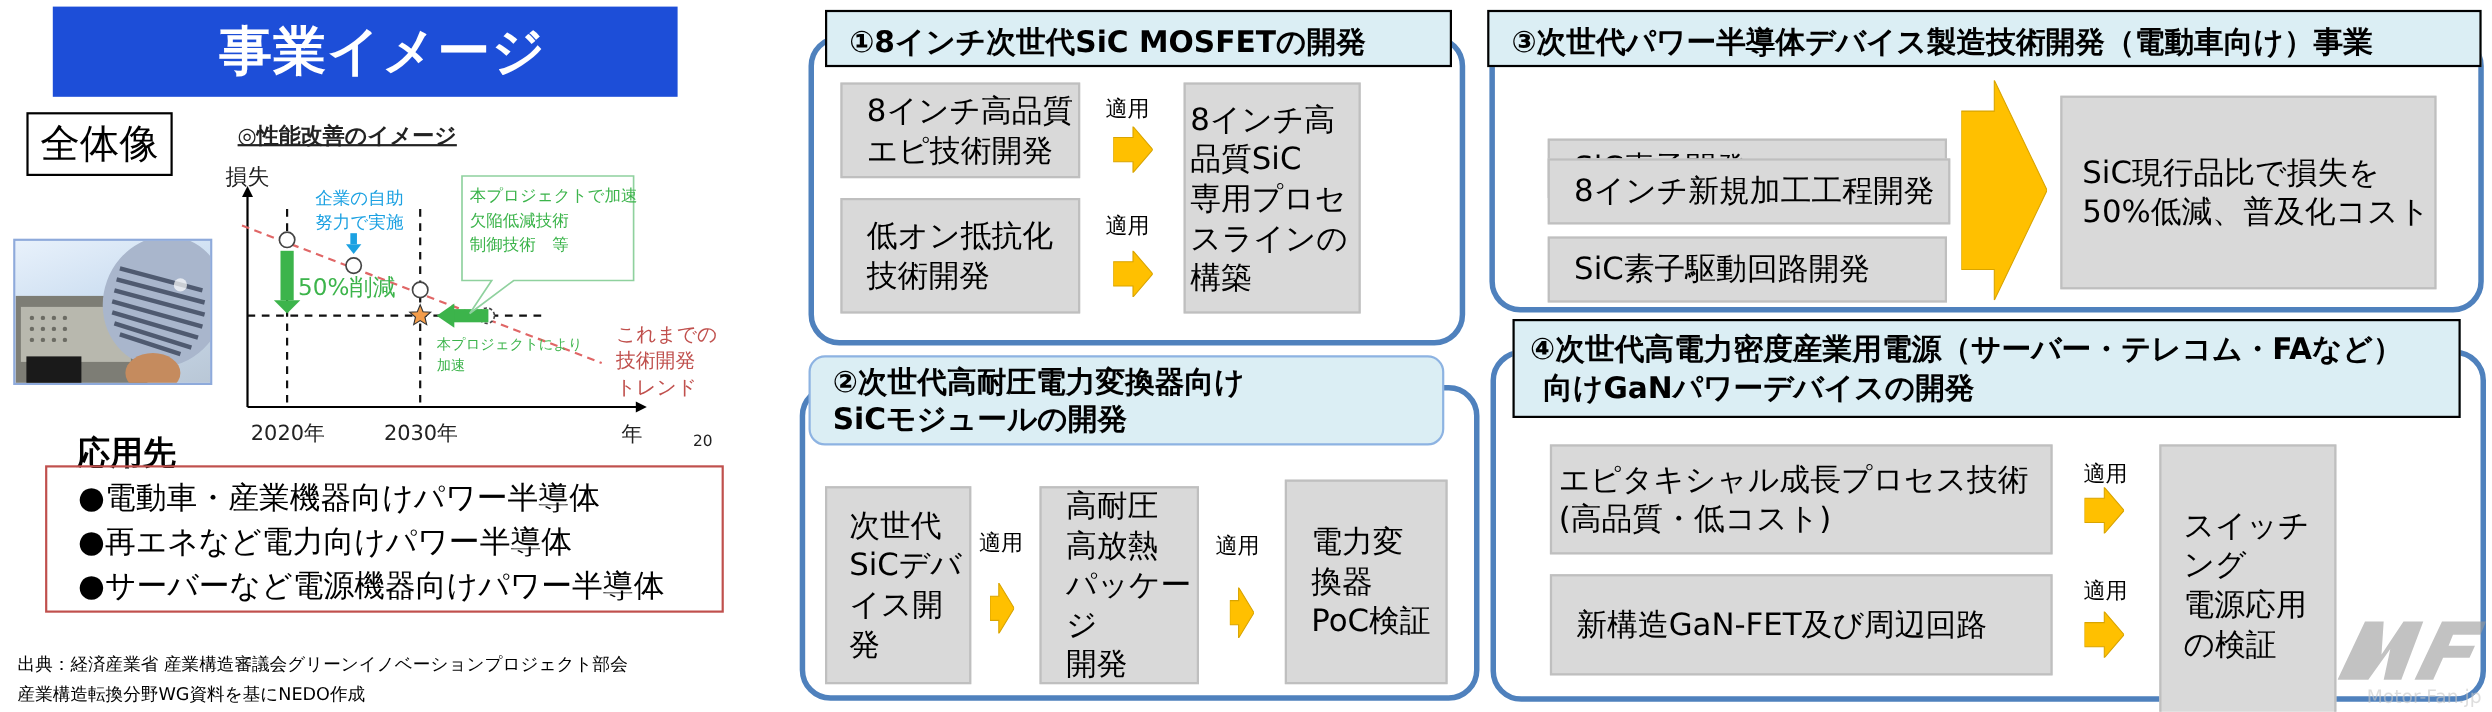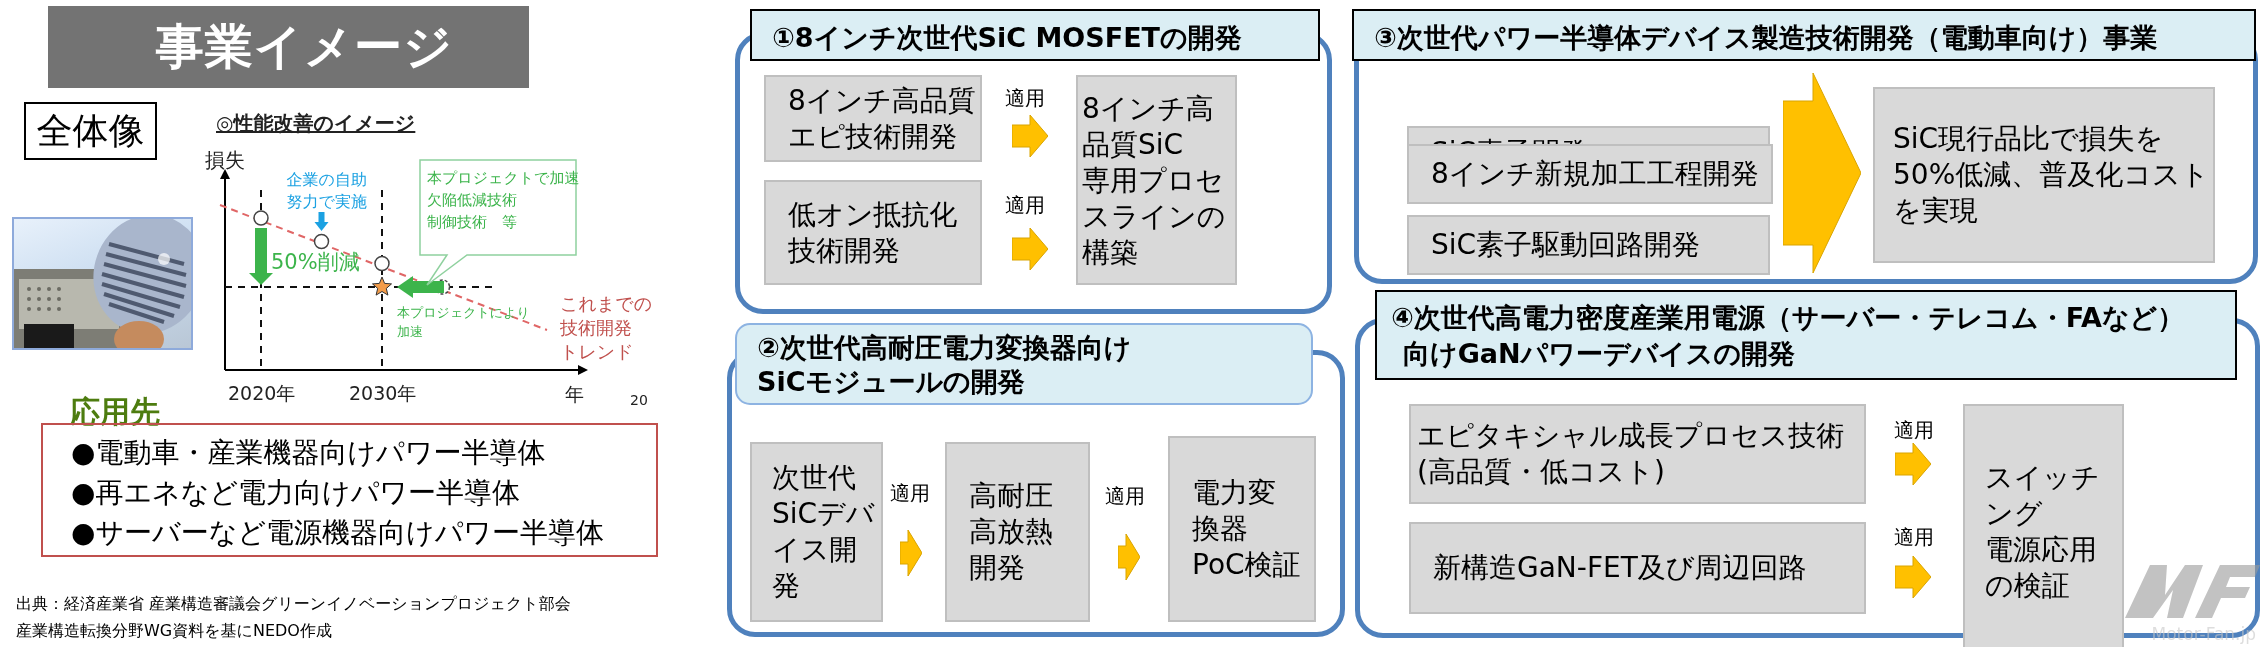--- a/index.html
+++ b/index.html
@@ -1,23 +1,23 @@
 <!DOCTYPE html>
 <html><head>
 <meta charset="utf-8">
 <style>
   * { box-sizing: border-box; margin: 0; padding: 0; }
   body { width: 2265px; height: 647px; background: #ffffff; position: relative; overflow: hidden; font-family: "DejaVu Sans", "Liberation Sans", sans-serif; color: #000; }
   .abs { position: absolute; }
-  .banner { left: 48px; top: 6px; width: 481px; height: 82px; background: #737373; color: #fff; font-weight: bold; font-size: 48px; display: flex; align-items: center; justify-content: center; letter-spacing: 1px; padding-left: 32px; }
+  .banner { left: 48px; top: 6px; width: 568px; height: 82px; background: #1d4ed8; color: #fff; font-weight: bold; font-size: 48px; display: flex; align-items: center; justify-content: center; letter-spacing: 1px; padding-left: 32px; }
   .zentai { left: 24px; top: 102px; width: 133px; height: 58px; border: 2px solid #000; font-size: 36px; display: flex; align-items: center; justify-content: center; }
   .photo { left: 12px; top: 217px; width: 181px; height: 133px; border: 2px solid #8eaadb; background: linear-gradient(160deg, #e8f1fb 0%, #cfe0f2 40%, #b9c7d6 100%); overflow: hidden; }
   .chart-title { left: 216px; top: 110px; font-size: 20px; font-weight: bold; text-decoration: underline; color: #222; }
   .chart { left: 195px; top: 145px; width: 460px; height: 265px; }
-  .oyo-title { left: 70px; top: 392px; font-size: 30px; font-weight: bold; color: #4d7c0f; }
+  .oyo-title { left: 70px; top: 392px; font-size: 30px; font-weight: bold; color: #000000; }
   .oyo-box { left: 41px; top: 423px; width: 617px; height: 134px; border: 2px solid #c0504d; padding: 8px 0 0 28px; }
   .oyo-box li { list-style: none; font-size: 28px; line-height: 40px; }
   .source { left: 16px; top: 590px; font-size: 16px; line-height: 27px; }
   .panel { border: 5px solid #4f81bd; border-radius: 28px; background: #fff; }
   .hdr { background: #dbeef4; border: 2px solid #000; font-weight: bold; color: #000; }
   .hdr.light { border-color: #8db3e2; }
   .gbox { background: #d9d9d9; border: 2px solid #bfbfbf; font-size: 28px; line-height: 36px; color: #000; }
   .apply { font-size: 20px; }
   .arrow-s { width: 36px; height: 42px; }
   .center-v { display: flex; align-items: center; }
@@ -156,20 +156,21 @@
     </div>
 </div>
 <div class="abs apply" style="left:890px; top:480px;">適用</div>
 <svg class="abs" style="left:900px; top:530px; width:22px; height:46px;" viewBox="0 0 22 46">
     <polygon points="0,12 8,12 8,0 22,23 8,46 8,34 0,34" fill="#ffc000" stroke="#d9a400"></polygon>
   </svg>
 <div class="abs gbox center-v" style="left:945px; top:442px; width:145px; height:180px; padding-left:22px;">
   <div>
       <div>高耐圧</div>
       <div>高放熱</div>
+      <div>パッケージ</div>
       <div>開発</div>
     </div>
 </div>
 <div class="abs apply" style="left:1105px; top:483px;">適用</div>
 <svg class="abs" style="left:1118px; top:534px; width:22px; height:46px;" viewBox="0 0 22 46">
     <polygon points="0,12 8,12 8,0 22,23 8,46 8,34 0,34" fill="#ffc000" stroke="#d9a400"></polygon>
   </svg>
 <div class="abs gbox center-v" style="left:1168px; top:436px; width:148px; height:186px; padding-left:22px;">
   <div>
       <div>電力変</div>
@@ -183,21 +184,20 @@
 <div class="abs gbox center-v" style="left:1407px; top:80px; width:363px; height:54px; padding-left:22px;margin-top:46px;">SiC素子開発</div>
 <div class="abs gbox center-v" style="left:1407px; top:144px; width:366px; height:60px; padding-left:22px;">8インチ新規加工工程開発</div>
 <div class="abs gbox center-v" style="left:1407px; top:215px; width:363px; height:60px; padding-left:22px;">SiC素子駆動回路開発</div>
 <svg class="abs" style="left:1783px; top:73px; width:78px; height:200px;" viewBox="0 0 78 200">
     <polygon points="0,28 30,28 30,0 78,100 30,200 30,172 0,172" fill="#ffc000" stroke="#d9a400"></polygon>
   </svg>
 <div class="abs gbox center-v" style="left:1873px; top:87px; width:342px; height:176px; padding-left:18px;">
   <div>
       <div>SiC現行品比で損失を</div>
       <div>50%低減、普及化コスト</div>
-      <div>を実現</div>
     </div>
 </div>
 
 <div class="abs panel" style="left:1355px; top:318px; width:905px; height:320px;"></div>
 <div class="abs hdr" style="left:1375px; top:290px; width:862px; height:90px; font-size:27px; padding:8px 0 0 14px; line-height:36px;">
   <div>④次世代高電力密度産業用電源（サーバー・テレコム・FAなど）</div>
   <div style="padding-left:12px;">向けGaNパワーデバイスの開発</div>
 </div>
 <div class="abs gbox center-v" style="left:1409px; top:404px; width:457px; height:100px; padding-left:6px;">
   <div>

